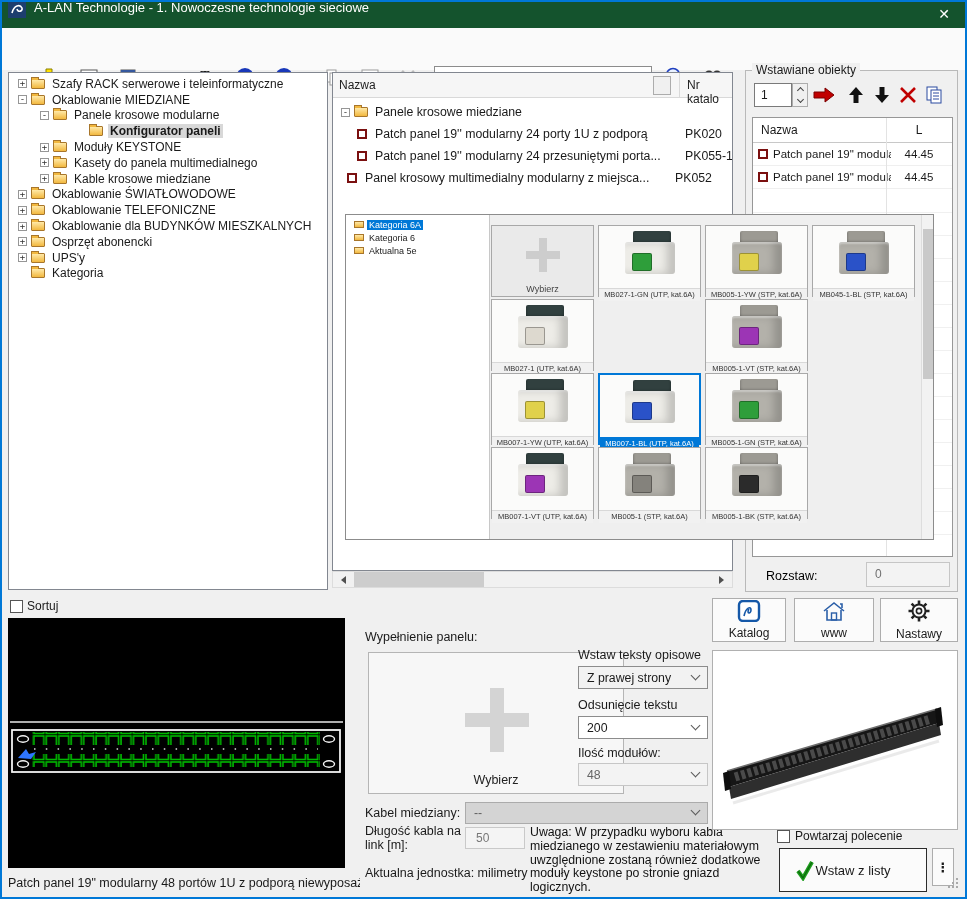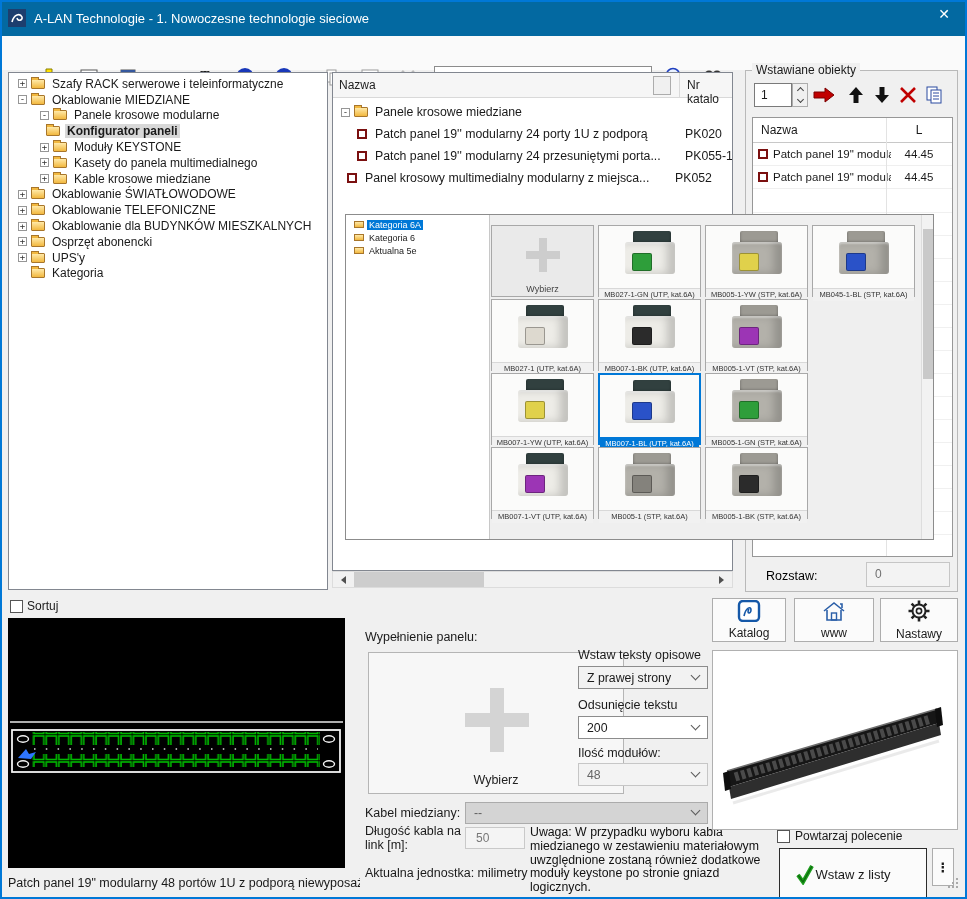--- a/index.html
+++ b/index.html
@@ -1,21 +1,21 @@
 <!DOCTYPE html>
 <html><head>
 <meta charset="utf-8">
 <style>
   *{box-sizing:border-box;margin:0;padding:0}
   html,body{width:967px;height:899px;overflow:hidden}
   body{position:relative;background:#F0F0F0;font-family:"Liberation Sans","DejaVu Sans",sans-serif;font-size:12px;color:#1a1a1a}
   .abs{position:absolute}
   #frame{position:absolute;inset:0;border:2px solid #0078D7;pointer-events:none;z-index:60}
   
-  #titlebar{position:absolute;left:0;top:0;width:967px;height:36px;background:#0369a1;color:#fff;display:flex;align-items:center;z-index:55}
+  #titlebar{position:absolute;left:0;top:0;width:967px;height:28px;background:#14532d;color:#fff;display:flex;align-items:flex-start;z-index:55}
   #titlebar .title{margin-left:8px;font-size:13px}
   #closebtn{position:absolute;right:0;top:0;width:46px;height:28px;display:flex;align-items:center;justify-content:center;color:#fff;font-size:14px;cursor:default}
   #applogo{width:18px;height:18px;margin-left:8px;flex:0 0 18px}
   
   #toolbar{position:absolute;left:2px;top:28px;width:963px;height:42px;background:#FAFAFA}
   .tbtn{position:absolute;top:36px;width:26px;height:26px;display:flex;align-items:center;justify-content:center}
   
   .sunken{background:#fff;border:1px solid #828790}
   #treepanel{left:8px;top:72px;width:320px;height:518px;padding-top:3px;overflow:hidden}
   .trow{display:flex;align-items:center;height:15.8px;white-space:nowrap}
@@ -104,21 +104,21 @@
   .combo .chev{position:absolute;right:8px;top:50%;margin-top:-6px;width:7px;height:7px;border-right:1.3px solid #5A5A5A;border-bottom:1.3px solid #5A5A5A;transform:rotate(45deg)}
   .combo.gray{background:#F2F2F2}
   .combo.disdark{background:#D4D4D4;border-color:#ABABAB;color:#5E5E5E}
   .combo.dislight{background:#F3F3F3;border-color:#C6C6C6;color:#666}
   #len-input{left:465px;top:827px;width:60px;height:22px;background:#F4F4F4;border:1px solid #C9C9C9;color:#777;padding-left:10px;line-height:20px}
   #note{left:530px;top:826px;width:240px;font-size:12.3px;line-height:1.12;color:#111}
   
   .bigbtn{position:absolute;border:1px solid #ADADAD;background:#FBFBFB;display:flex;flex-direction:column;align-items:center;justify-content:center;font-size:12px;gap:1px}
   #photo{left:712px;top:650px;width:246px;height:180px;background:#fff;border:1px solid #B0B0B0}
   #repeatrow{left:777px;top:829px;display:flex;align-items:center;gap:5px}
-  #insertbtn{left:779px;top:848px;width:148px;height:52px;border:1px solid #2B2B2B;background:#FBFBFB;display:flex;align-items:center;justify-content:center;font-size:13px}
+  #insertbtn{left:779px;top:848px;width:148px;height:44px;border:1px solid #2B2B2B;background:#FBFBFB;display:flex;align-items:center;justify-content:center;font-size:13px}
   #insertbtn svg{position:absolute;left:14px}
   #morebtn{left:932px;top:848px;width:22px;height:38px;border:1px solid #ADADAD;background:#FBFBFB;display:flex;align-items:center;justify-content:center;font-weight:bold;font-size:13px;letter-spacing:0}
   #grip{left:946px;top:876px;width:14px;height:14px;background:
     radial-gradient(circle at 11px 3px,#A9A9A9 1.3px,transparent 1.5px),
     radial-gradient(circle at 11px 7px,#A9A9A9 1.3px,transparent 1.5px),
     radial-gradient(circle at 7px 7px,#A9A9A9 1.3px,transparent 1.5px),
     radial-gradient(circle at 11px 11px,#A9A9A9 1.3px,transparent 1.5px),
     radial-gradient(circle at 7px 11px,#A9A9A9 1.3px,transparent 1.5px),
     radial-gradient(circle at 3px 11px,#A9A9A9 1.3px,transparent 1.5px)}
 </style>
@@ -228,21 +228,21 @@
   <div class="trow" style="padding-left:9px">
       <span class="exp">-</span>
       <span class="folder"></span>
       <span class="tlabel">Okablowanie MIEDZIANE</span>
     </div>
   <div class="trow" style="padding-left:31px">
       <span class="exp">-</span>
       <span class="folder"></span>
       <span class="tlabel">Panele krosowe modularne</span>
     </div>
-  <div class="trow selrow" style="padding-left:24px">
+  <div class="trow selrow" style="padding-left:67px">
       <span class="exp hid"></span>
       <span class="folder"></span>
       <span class="tlabel">Konfigurator paneli</span>
     </div>
   <div class="trow" style="padding-left:31px">
       <span class="exp">+</span>
       <span class="folder"></span>
       <span class="tlabel">Moduły KEYSTONE</span>
     </div>
   <div class="trow" style="padding-left:31px">
@@ -444,30 +444,20 @@
   </div>
   <div class="tile" style="left:145px;top:84px">
     <div class="img">
         <div class="ks">
           <div class="ks-cap" style="background-color: rgb(49, 64, 63);"></div>
           <div class="ks-body" style="background-color: rgb(237, 236, 231);"></div>
           <div class="ks-front" style="background-color: rgb(221, 217, 207);"></div>
         </div>
       </div>
     <div class="tlab">MB027-1 (UTP, kat.6A)</div>
-  </div>
-  <div class="tile" style="left:252px;top:84px">
-    <div class="img">
-        <div class="ks">
-          <div class="ks-cap" style="background-color: rgb(49, 64, 63);"></div>
-          <div class="ks-body" style="background-color: rgb(237, 236, 231);"></div>
-          <div class="ks-front" style="background-color: rgb(43, 43, 43);"></div>
-        </div>
-      </div>
-    <div class="tlab">MB007-1-BK (UTP, kat.6A)</div>
   </div>
   <div class="tile" style="left:359px;top:84px">
     <div class="img">
         <div class="ks">
           <div class="ks-cap" style="background-color: rgb(156, 154, 147);"></div>
           <div class="ks-body" style="background-color: rgb(179, 177, 170);"></div>
           <div class="ks-front" style="background-color: rgb(156, 53, 181);"></div>
         </div>
       </div>
     <div class="tlab">MB005-1-VT (STP, kat.6A)</div>

